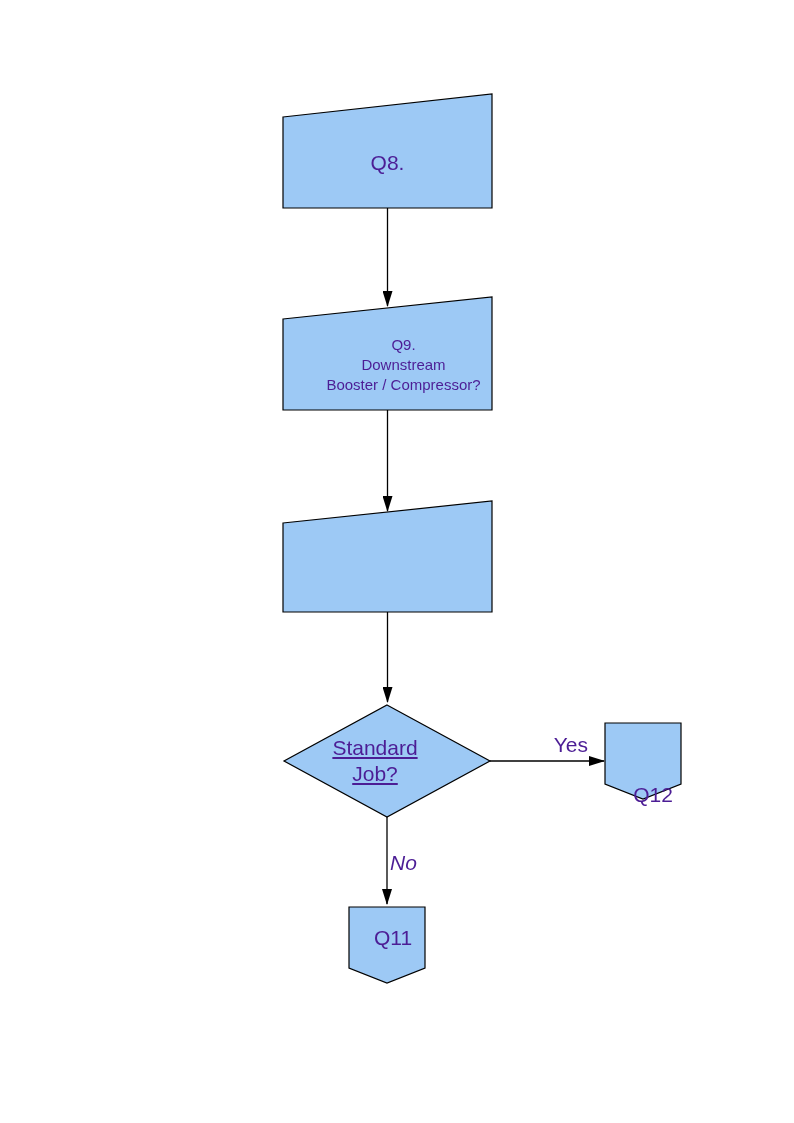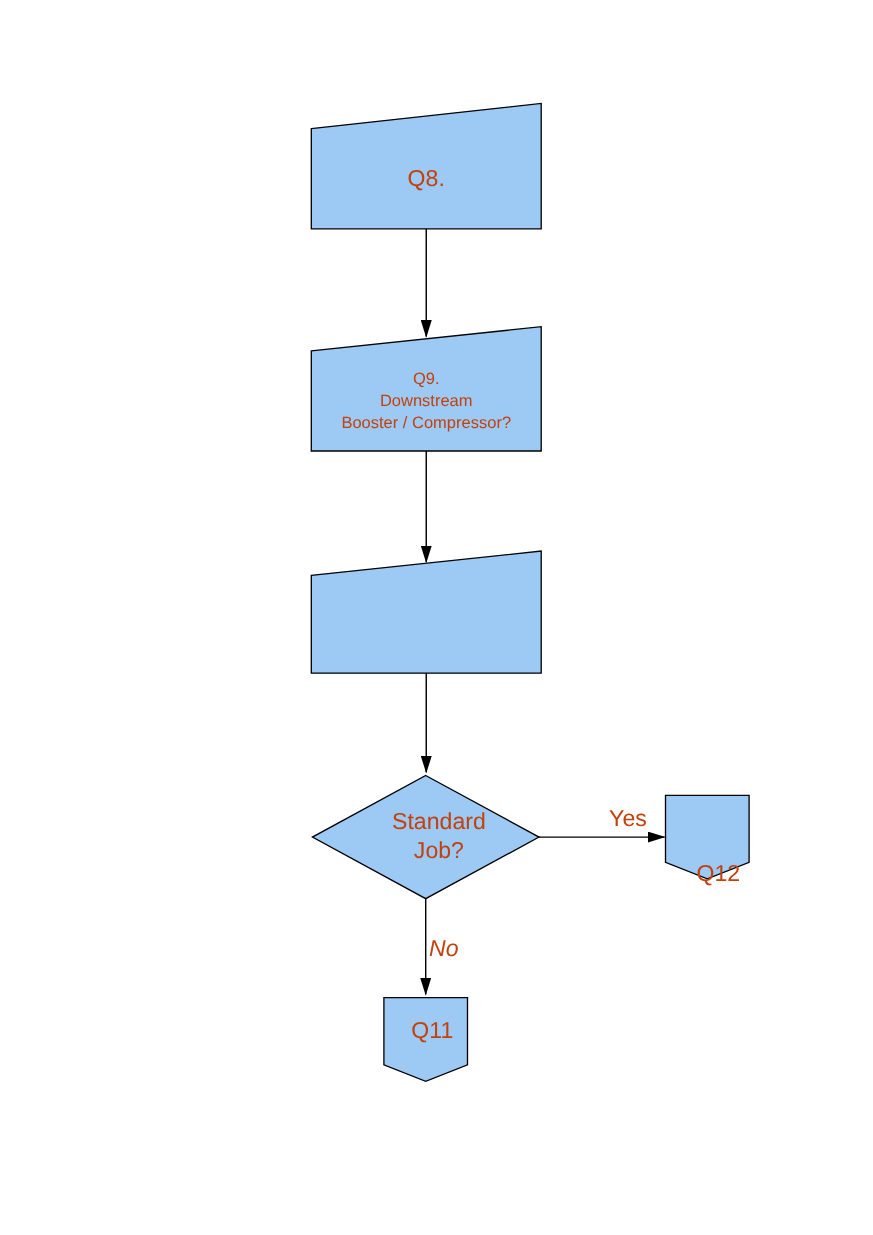--- a/index.html
+++ b/index.html
@@ -3,36 +3,36 @@
 <meta charset="utf-8">
 <style>
   html, body { margin:0; padding:0; background:#ffffff; }
   .canvas {
     position:relative;
     width:794px;
     height:1123px;
     background:#ffffff;
     overflow:hidden;
     font-family:"Liberation Sans", sans-serif;
-    color:#c2410c;
+    color:#4c1d95;
   }
   svg.diagram { position:absolute; left:0; top:0; width:794px; height:1123px; }
   .node-shape { stroke:#000000; stroke-width:1.2; }
   .edge-line  { stroke:#000000; stroke-width:1.3; fill:none; }
   .label {
     position:absolute;
     display:flex;
     flex-direction:column;
     align-items:center;
     justify-content:center;
     text-align:center;
   }
   .label span { display:block; white-space:nowrap; }
   .lbl-lg { font-size:21px; line-height:27px; }
-  .lbl-sm { font-size:15px; line-height:20px; }
+  .lbl-sm { font-size:15px; line-height:20px;padding-left:16px; }
   .lbl-dec { font-size:21px; line-height:26px; }
   .edge-label { position:absolute; font-size:21px; line-height:24px; }
 </style>
 </head>
 <body>
 
 <div class="canvas">
 
   <svg class="diagram" viewBox="0 0 794 1123" xmlns="http://www.w3.org/2000/svg">
     <defs>
@@ -59,21 +59,21 @@
     <span>Q8.</span>
   </div>
 
   <div class="label lbl-sm" style="left:283px; top:319px; width:209px; height:91px;">
     <span>Q9.</span>
     <span>Downstream</span>
     <span>Booster / Compressor?</span>
   </div>
 
 
-  <div class="label lbl-dec" style="left:296px; top:705px; width:206px; height:112px;">
+  <div class="label lbl-dec" style="left:272px; top:705px; width:206px; height:112px;text-decoration:underline;">
     <span>Standard</span>
     <span>Job?</span>
   </div>
 
   <div class="label lbl-lg" style="left:605px; top:764px; width:96px; height:61px;">
     <span>Q12</span>
   </div>
 
   <div class="label lbl-lg" style="left:349px; top:907px; width:88px; height:61px;">
     <span>Q11</span>

